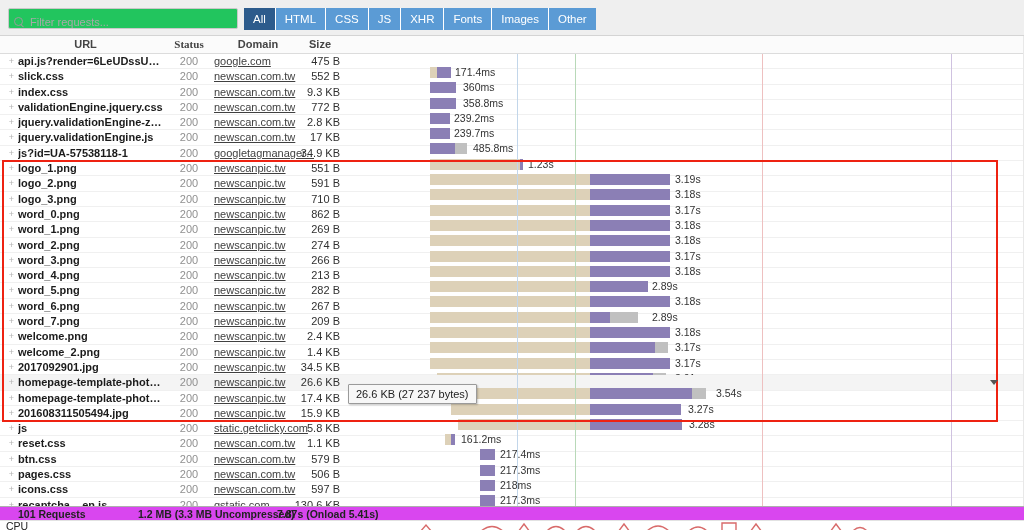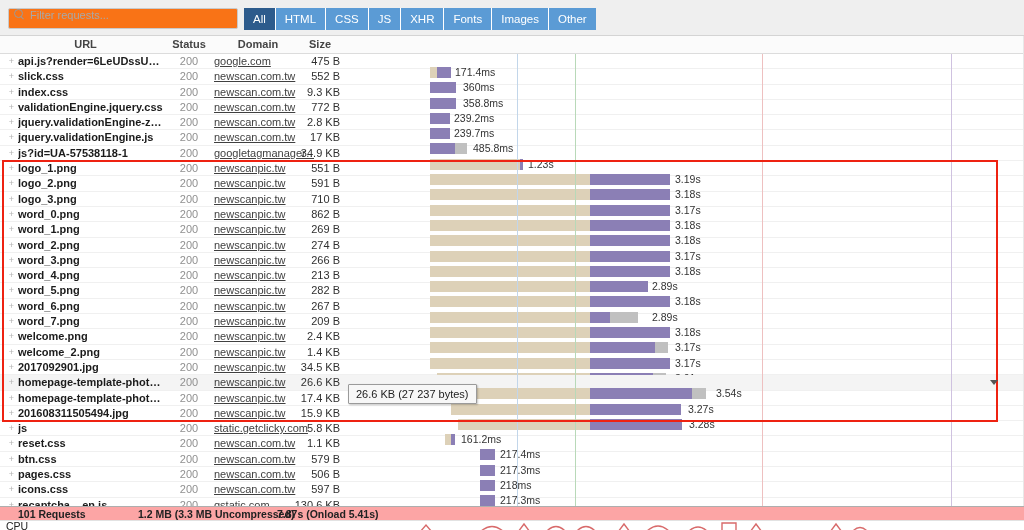--- a/index.html
+++ b/index.html
@@ -20,24 +20,24 @@
   .toolbar {
     position: absolute; left: 0; top: 0;
     width: 1024px; height: 36px;
     background: #efefef;
     border-bottom: 1px solid #d4d4d4;
     display: flex; align-items: center;
   }
   .filter-box {
     position: absolute; left: 8px; top: 8px;
     width: 230px; height: 21px;
-    background: #f97316;
+    background: #22c55e;
     border: 1px solid #c9c9c9;
     border-radius: 2px;
-    display: flex; align-items: flex-start;
+    display: flex; align-items: flex-end;
     padding-left: 5px;
   }
   .search-ico {
     width: 11px; height: 11px;
     position: relative; flex: none; margin-right: 5px;
   }
   .search-ico::before {
     content: ""; position: absolute; left: 0; top: 0;
     width: 7px; height: 7px;
     border: 1.3px solid #9a9a9a; border-radius: 50%;
@@ -79,21 +79,21 @@
     width: 1024px; height: 18px;
     background: #fbfbfb;
     border-bottom: 1px solid #dcdcdc;
     font-size: 11px; font-weight: bold; color: #444;
   }
   .colhead div {
     position: absolute; top: 2px;
     text-align: center;
   }
   .ch-url    { left: 8px;   width: 155px; }
-  .ch-status { left: 166px; width: 46px;  }
+  .ch-status { left: 166px; width: 46px; font-family: Liberation Serif, serif;  }
   .ch-domain { left: 214px; width: 88px;  }
   .ch-size   { left: 300px; width: 40px;  }
   .ch-time   { left: 400px; width: 530px; }
 
   
   .rows {
     position: absolute; left: 0; top: 54px;
     width: 1024px; height: 452px;
     overflow: hidden;
   }
@@ -160,21 +160,21 @@
     width: 0; height: 0;
     border-left: 4px solid transparent;
     border-right: 4px solid transparent;
     border-top: 5px solid #555;
   }
 
   
   .statusbar {
     position: absolute; left: 0; top: 506px;
     width: 1024px; height: 14px;
-    background: #fca5a5;
+    background: #d946ef;
     border-top: 1px solid #aeaeae;
     font-size: 10.5px; font-weight: bold; color: #222;
   }
   .statusbar span { position: absolute; top: 1px; }
   .sb-req  { left: 18px; }
   .sb-size { left: 138px; }
   .sb-time { left: 277px; }
 
   
   .cpustrip {

